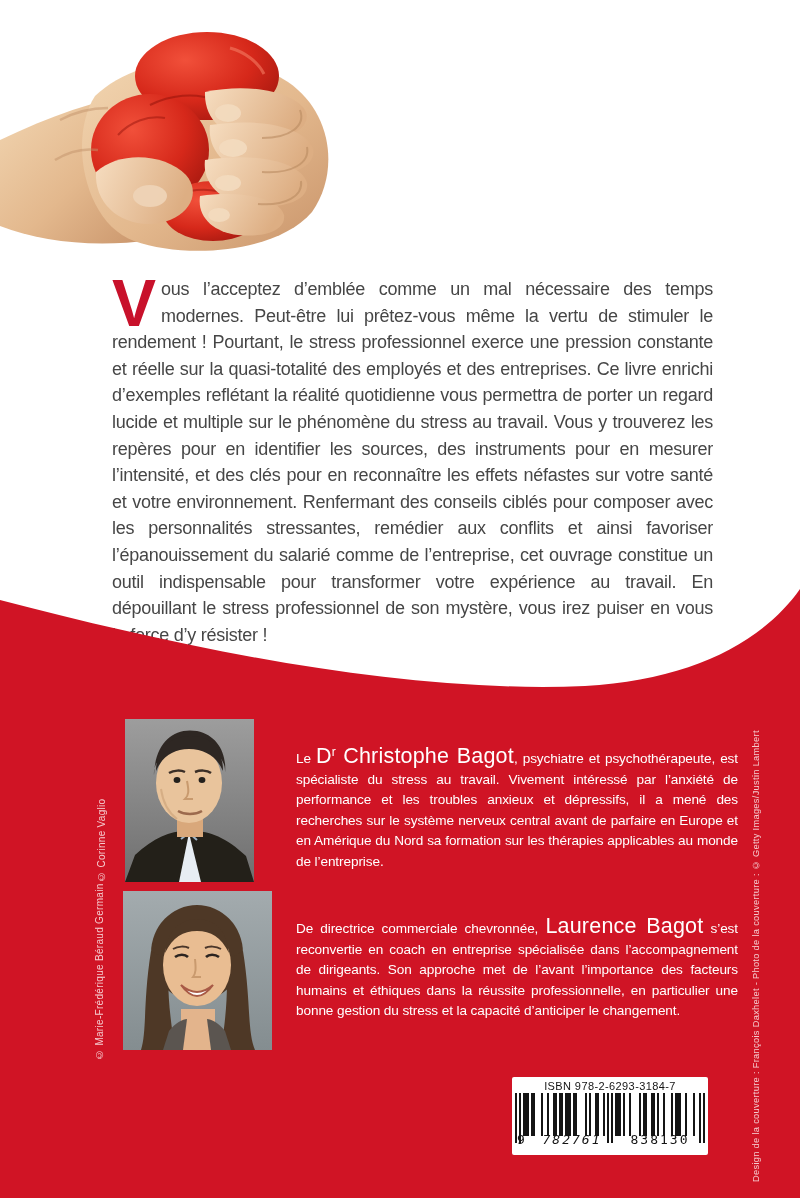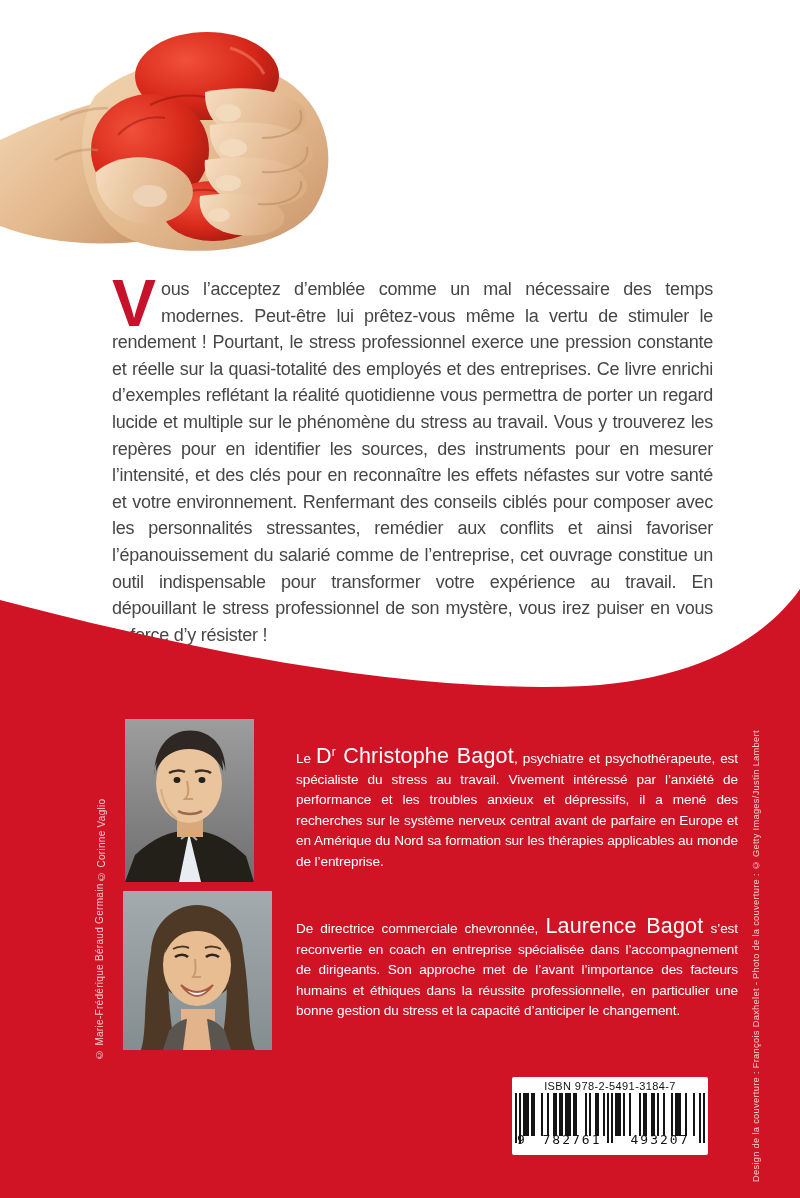--- a/index.html
+++ b/index.html
@@ -43,21 +43,21 @@
   
   .barcode-box{position:absolute;left:512px;top:1077px;width:196px;height:78px;
                background:#ffffff;border-radius:2px;}
   .bc-isbn{position:absolute;left:0;top:3px;width:100%;text-align:center;
            color:#141414;font-size:11px;letter-spacing:0.4px;}
   .bc-bars{position:absolute;left:3px;top:16px;width:190px;height:50px;display:block;}
   .bc-bars rect{fill:#141414;}
   .bc-nums{position:absolute;left:0;top:55px;width:100%;height:20px;
            color:#141414;font-family:"DejaVu Sans Mono",monospace;font-size:13px;}
   .bc-n9{position:absolute;left:5px;top:0;}
-  .bc-g1{position:absolute;left:22px;top:0;width:76px;text-align:center;letter-spacing:2px;}
+  .bc-g1{position:absolute;left:22px;top:0;width:76px;text-align:center;letter-spacing:2px;font-style:italic;}
   .bc-g2{position:absolute;left:106px;top:0;width:84px;text-align:center;letter-spacing:2px;}
 </style>
 </head>
 <body>
 
 <div class="cover">
 
   <div class="hand-wrap">
     <svg viewBox="0 0 345 258" width="345" height="258">
       <defs>
@@ -168,21 +168,21 @@
     <path d="M108,159 L102,140 C96,132 88,128 84,128 L88,159 Z" fill="#5b5550"></path>
   </svg>
   <div class="vtext" style="left:94px;top:888px;height:172px;">© Marie-Frédérique Béraud Germain</div>
 
   <p class="bio" style="left:283px;top:906px;"><span>De directrice commerciale chevronnée, </span><span class="bio-name">Laurence Bagot</span><span> s’est reconvertie en coach en entreprise spécialisée dans l’accompagnement de dirigeants. Son approche met de l’avant l’importance des facteurs humains et éthiques dans la réussite professionnelle, en particulier une bonne gestion du stress et la capacité d’anticiper le changement.</span></p>
 
   <div class="vtext" style="left:751px;top:698px;height:484px;font-size:9.3px;">Design de la couverture : François Daxhelet - Photo de la couverture : © Getty Images/Justin Lambert</div>
 
 
   <div class="barcode-box">
-    <div class="bc-isbn">ISBN 978-2-5491-3184-7</div>
+    <div class="bc-isbn">ISBN 978-2-6293-3184-7</div>
     <svg class="bc-bars" viewBox="0 0 190 50" preserveAspectRatio="none">
         <rect x="0" y="0" width="2" height="50"></rect>
         <rect x="4" y="0" width="2" height="50"></rect>
         <rect x="8" y="0" width="2" height="43"></rect>
         <rect x="10" y="0" width="2" height="43"></rect>
         <rect x="12" y="0" width="2" height="43"></rect>
         <rect x="16" y="0" width="2" height="43"></rect>
         <rect x="18" y="0" width="2" height="43"></rect>
         <rect x="26" y="0" width="2" height="43"></rect>
         <rect x="32" y="0" width="2" height="43"></rect>
@@ -219,17 +219,17 @@
         <rect x="162" y="0" width="2" height="43"></rect>
         <rect x="164" y="0" width="2" height="43"></rect>
         <rect x="170" y="0" width="2" height="43"></rect>
         <rect x="178" y="0" width="2" height="43"></rect>
         <rect x="184" y="0" width="2" height="50"></rect>
         <rect x="188" y="0" width="2" height="50"></rect>
       </svg>
     <div class="bc-nums">
       <span class="bc-n9">9</span>
       <span class="bc-g1">782761</span>
-      <span class="bc-g2">493207</span>
+      <span class="bc-g2">838130</span>
     </div>
   </div>
 
 </div>
 
 </body></html>

